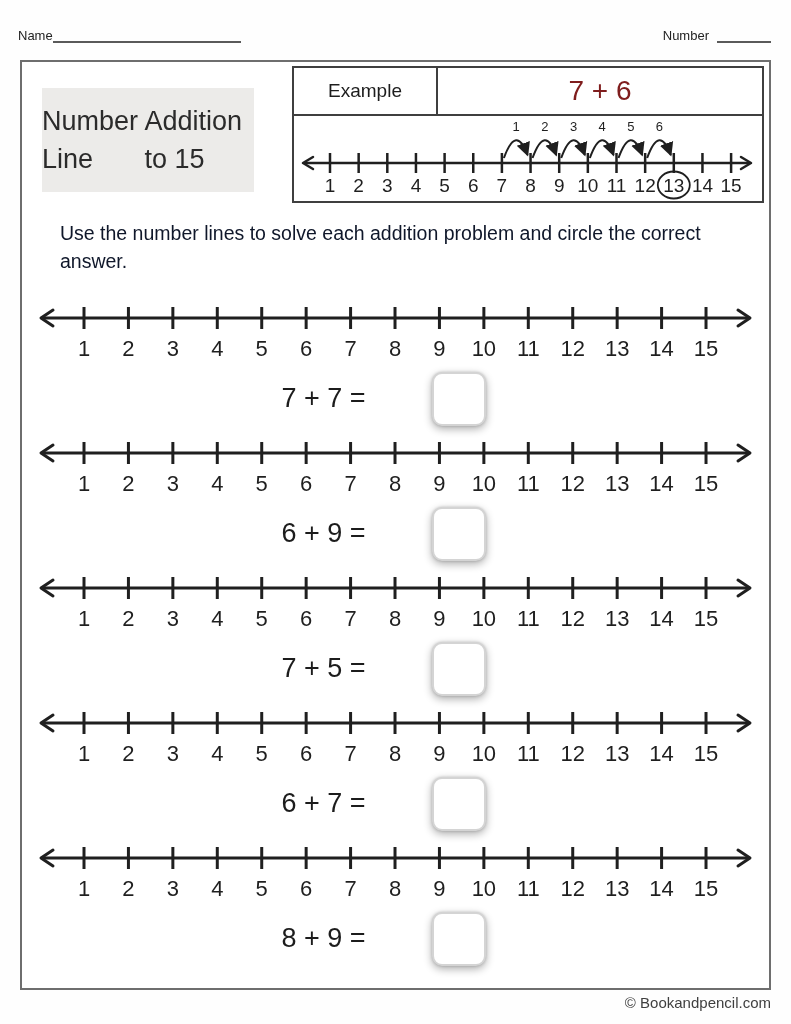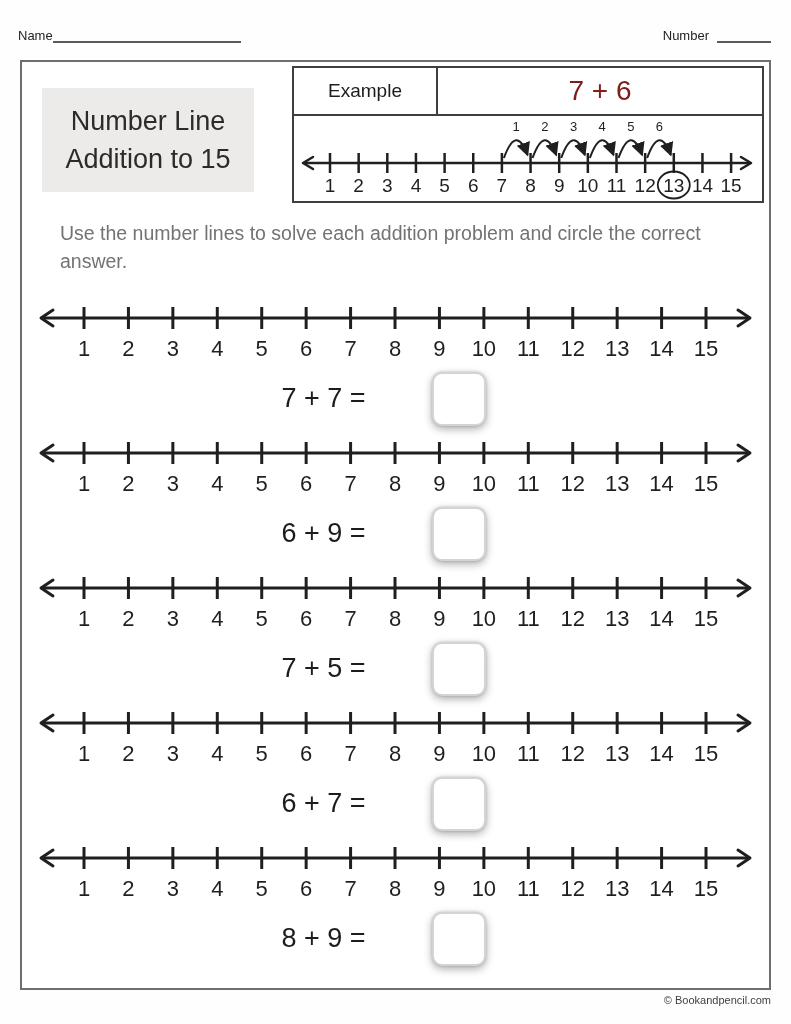--- a/index.html
+++ b/index.html
@@ -11,44 +11,44 @@
           padding:0 20px 0 18px;box-sizing:border-box;font-size:13px;color:#232323;}
   .fieldline{display:inline-block;border-bottom:2px solid #5a5a5a;height:15px;vertical-align:bottom;}
   .name-line{width:188px;}
   .score-line{width:54px;margin-left:8px;}
 
   
   .page{position:absolute;left:20px;top:60px;width:747px;height:926px;border:2px solid #6e6e6e;
         background:#fff;box-sizing:content-box;}
 
   .head-row{display:flex;justify-content:space-between;align-items:flex-start;padding:4px 5px 0 20px;}
-  .title-box{margin-top:22px;width:212px;height:104px;background:#ecebe9;display:flex;flex-direction:column;
+  .title-box{margin-top:22px;width:212px;height:104px;background:#ecebe9;display:flex;flex-direction:row;
              justify-content:center;align-items:center;font-size:27px;line-height:38px;color:#2b2b2b;}
   .example-box{width:468px;border:2px solid #3f3f3f;background:#fff;}
   .example-head{display:flex;height:46px;border-bottom:2px solid #3f3f3f;}
   .example-label{width:142px;border-right:2px solid #3f3f3f;display:flex;align-items:center;justify-content:center;
                  font-size:19px;color:#1d1d1d;}
   .example-expr{flex:1;display:flex;align-items:center;justify-content:center;font-size:28px;color:#7f1d1d;}
   .example-line{height:85px;overflow:hidden;}
 
-  .instructions{margin:16px 50px 4px 38px;max-width:655px;font-size:19.5px;line-height:1.45;color:#737373;}
+  .instructions{margin:16px 50px 4px 38px;max-width:655px;font-size:19.5px;line-height:1.45;color:#0f172a;}
 
   #problems{margin-top:28px;}
   .problem-block{margin-bottom:11px;}
   .numline{height:58px;}
   .numline svg{display:block;}
   .problem-row{display:flex;justify-content:center;align-items:center;gap:66px;margin-top:8px;height:58px;
                transform:translateX(-12px);}
   .expr{font-size:27px;color:#1c1c1c;}
   .answer-box{width:50px;height:50px;background:#fff;border:2px solid #d4d4d4;border-radius:10px;
               box-shadow:0 3px 8px rgba(0,0,0,0.32), 0 0 3px rgba(0,0,0,0.18);}
 
   svg text{fill:#1f1f1f;font-family:"Liberation Sans", sans-serif;}
 
-  .footer{position:absolute;right:20px;top:994px;font-size:11px;color:#3f3f3f;margin-left:47px;}
+  .footer{position:absolute;right:20px;top:994px;font-size:15px;color:#3f3f3f;margin-left:47px;}
 </style>
 </head>
 <body>
 
 <div class="sheet">
 
   <div class="topbar">
     <div>
       <span>Name</span><span class="fieldline name-line"></span>
     </div>

